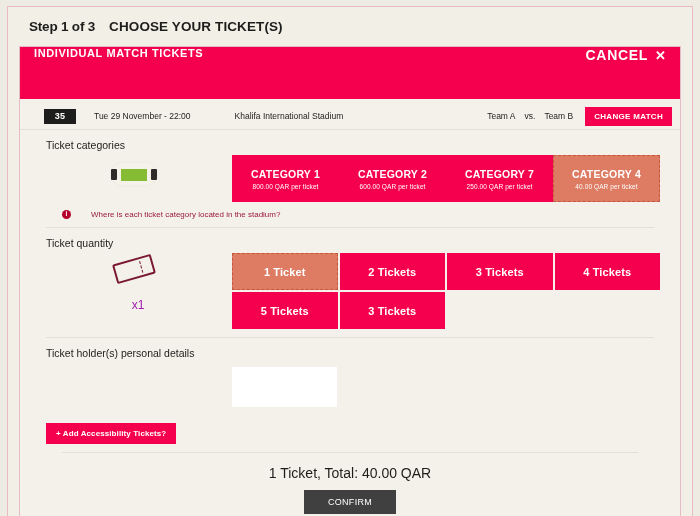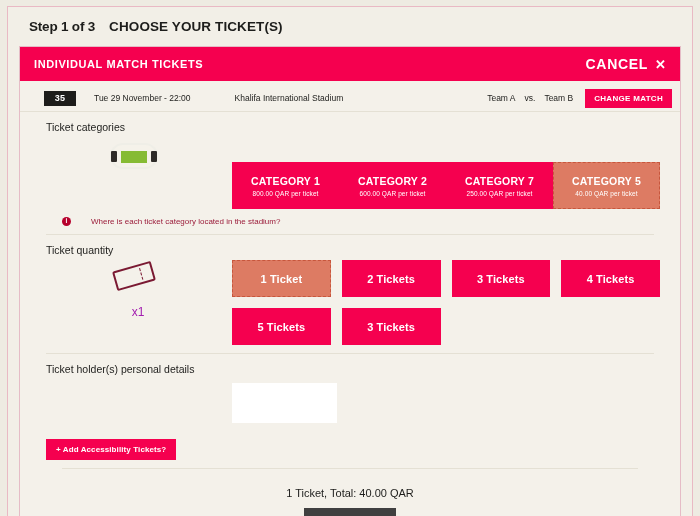--- a/index.html
+++ b/index.html
@@ -44,23 +44,23 @@
     white-space: nowrap;
   }
 
   
   .panel {
     border: 1px solid #e5bcc6;
     background: #f4f1ea;
   }
   .panel-bar {
     background: #f5004f;
-    height: 34px;
+    height: 52px;
     display: flex;
-    align-items: center;
+    align-items: flex-start;
     justify-content: space-between;
     padding: 0 14px 0 14px;
   }
   .panel-bar-title {
     color: #ffffff;
     font-size: 11px;
     font-weight: bold;
     letter-spacing: 0.6px;
   }
   .cancel-wrap {
@@ -155,21 +155,21 @@
   .stand-l, .stand-r {
     position: absolute; top: 8px;
     width: 6px; height: 11px;
     background: #2e2b28;
     border-radius: 1px;
   }
   .stand-l { left: 8px; }
   .stand-r { right: 8px; }
 
   .cat-grid {
-    display: flex; flex: 1; padding-right: 4px; margin-top: 25px;
+    display: flex; flex: 1; padding-right: 4px;
   }
   .cat-tile {
     flex: 1;
     height: 47px;
     background: #f5004f;
     color: #fff;
     display: flex; flex-direction: column;
     align-items: center; justify-content: center;
     gap: 3px;
     cursor: pointer;
@@ -214,21 +214,21 @@
     content: "";
     position: absolute; right: 10px; top: 2px; bottom: 2px;
     border-left: 1.5px dashed #7a1932;
   }
   .ticket-x { font-size: 12px; color: #a21caf; margin-top: 19px; margin-left: 8px; }
 
   .qty-grid {
     flex: 1;
     display: grid;
     grid-template-columns: repeat(4, 1fr);
-    gap: 11px;
+    gap: 2px;
     padding-right: 4px;
   }
   .qty-tile {
     height: 37px;
     background: #f5004f;
     color: #fff;
     display: flex; align-items: center; justify-content: center;
     font-size: 11px; font-weight: bold;
     cursor: pointer;
     border: 1px dashed transparent;
@@ -263,23 +263,23 @@
     letter-spacing: 0.1px;
     white-space: nowrap;
   }
 
   .footer-divider {
     border-top: 1px solid #e4e0d4;
     margin: 8px 26px 0 26px;
   }
   .total-line {
     text-align: center;
-    font-size: 11px;
+    font-size: 14px;
     color: #1d1d1b;
-    margin-top: 18px;
+    margin-top: 12px;
   }
   .confirm-wrap { text-align: center; margin-top: 9px; padding-bottom: 6px; }
   .btn-confirm {
     background: #404040; color: #fff;
     border: 0;
     font-size: 9px; font-weight: normal;
     letter-spacing: 0.3px;
     padding: 7px 24px;
     cursor: pointer;
   }
@@ -336,21 +336,21 @@
               </div>
               <div class="cat-tile">
                 <span class="cat-name">CATEGORY 2</span>
                 <span class="cat-price">600.00 QAR per ticket</span>
               </div>
               <div class="cat-tile">
                 <span class="cat-name">CATEGORY 7</span>
                 <span class="cat-price">250.00 QAR per ticket</span>
               </div>
               <div class="cat-tile selected">
-                <span class="cat-name">CATEGORY 5</span>
+                <span class="cat-name">CATEGORY 4</span>
                 <span class="cat-price">40.00 QAR per ticket</span>
               </div>
             </div>
         </div>
         <div class="info-line">
           <span class="info-icon">i</span>
           <span class="info-text">Where is each ticket category located in the stadium?</span>
         </div>
         <div class="sec-divider"></div>
       </div>

